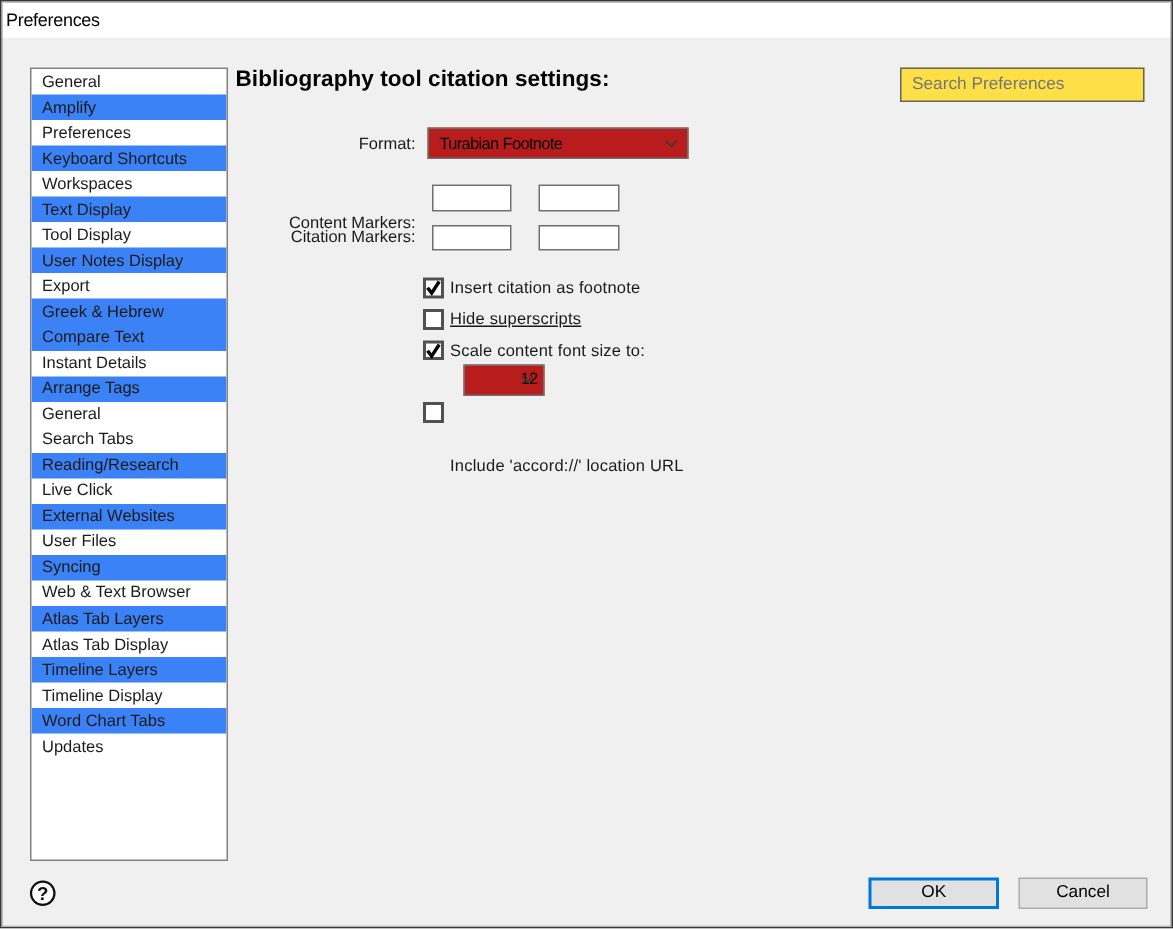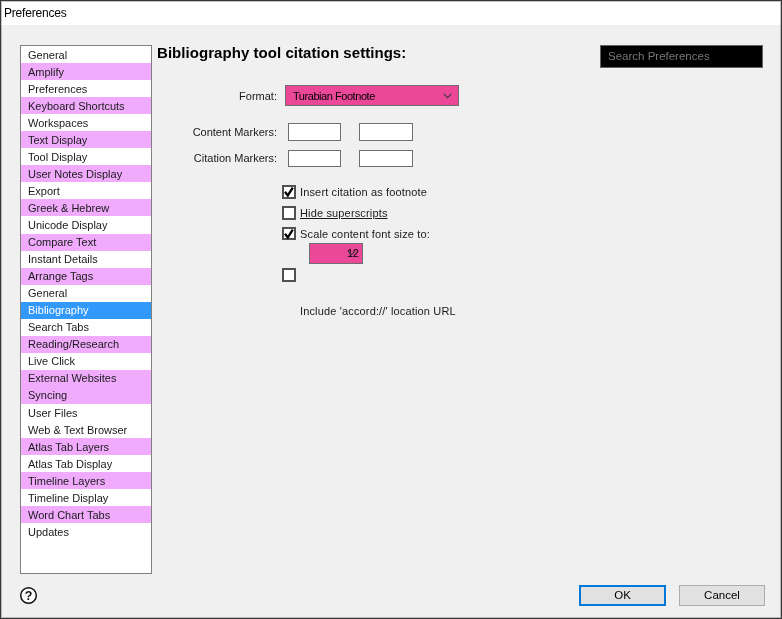--- a/index.html
+++ b/index.html
@@ -2,26 +2,26 @@
 <html><head>
 <meta charset="utf-8">
 <style>
 * { margin:0; padding:0; box-sizing:border-box; }
 html,body { width:782px; height:619px; overflow:hidden; }
 body { position:relative; font-family:"Liberation Sans",sans-serif; background:#f0f0f0; }
 .frame { position:absolute; inset:0; border:1px solid #383838; box-shadow: inset 0 0 0 1px rgba(61,61,61,0.3); pointer-events:none; z-index:50; }
 .titlebar { position:absolute; left:1px; top:1px; right:1px; height:24px; background:#ffffff; font-size:12px; letter-spacing:-0.2px; color:#000; line-height:24px; padding-left:3px; }
 .sidebar { position:absolute; left:20px; top:45px; width:131.5px; height:528.5px; background:#ffffff; border:1px solid #808080; overflow:hidden; }
 .sidebar .row { height:17.06px; font-size:11px; color:#1a1a1a; padding-left:7px; display:flex; align-items:center; }
-.sidebar .row.alt { background:#f0abfc; }
+.sidebar .row.alt { background:#3b82f6; }
 .sidebar .row.sel { background:#3298fa; color:#ffffff; }
 .heading { position:absolute; left:157px; top:44px; font-size:15px; font-weight:bold; letter-spacing:0.05px; color:#000; }
-.search { position:absolute; left:600px; top:45px; width:163px; height:23px; border:1px solid #646464; background:#000000; font-size:11.5px; color:#767676; line-height:21px; padding-left:7px; }
+.search { position:absolute; left:600px; top:45px; width:163px; height:23px; border:1px solid #646464; background:#fde047; font-size:11.5px; color:#767676; line-height:21px; padding-left:7px; }
 .label { position:absolute; font-size:11px; color:#1a1a1a; text-align:right; width:120px; }
-.combo { position:absolute; background:#ec4899; border:1px solid #6e6e6e; font-size:11px; color:#000; display:flex; align-items:center; }
+.combo { position:absolute; background:#b91c1c; border:1px solid #6e6e6e; font-size:11px; color:#000; display:flex; align-items:center; }
 .combo .txt { padding-left:7px; letter-spacing:-0.45px; }
 .combo svg { position:absolute; right:5.5px; top:50%; margin-top:-2.8px; }
 .tinput { position:absolute; background:#fff; border:1px solid #6e6e6e; }
 .cb { position:absolute; width:13.5px; height:13.5px; background:#fff; border:2px solid #515151; }
 .cb svg { position:absolute; left:-2px; top:-2px; overflow:visible; }
 .cblabel { position:absolute; font-size:11px; letter-spacing:0.15px; color:#1a1a1a; }
 .btn { position:absolute; background:#e1e1e1; font-size:11.5px; color:#000; display:flex; align-items:center; justify-content:center; }
 .btn.ok { left:579px; top:584.5px; width:87px; height:21.5px; border:2px solid #0078d7; }
 .btn.cancel { left:679px; top:585px; width:86px; height:20.5px; border:1px solid #adadad; }
 .help { position:absolute; left:19px; top:586px; }
@@ -34,53 +34,51 @@
   <div class="row">General</div>
   <div class="row alt">Amplify</div>
   <div class="row">Preferences</div>
   <div class="row alt">Keyboard Shortcuts</div>
   <div class="row">Workspaces</div>
   <div class="row alt">Text Display</div>
   <div class="row">Tool Display</div>
   <div class="row alt">User Notes Display</div>
   <div class="row">Export</div>
   <div class="row alt">Greek &amp; Hebrew</div>
-  <div class="row">Unicode Display</div>
   <div class="row alt">Compare Text</div>
   <div class="row">Instant Details</div>
   <div class="row alt">Arrange Tags</div>
   <div class="row">General</div>
-  <div class="row sel">Bibliography</div>
   <div class="row">Search Tabs</div>
   <div class="row alt">Reading/Research</div>
   <div class="row">Live Click</div>
   <div class="row alt">External Websites</div>
+  <div class="row">User Files</div>
   <div class="row alt">Syncing</div>
-  <div class="row">User Files</div>
   <div class="row">Web &amp; Text Browser</div>
   <div class="row alt">Atlas Tab Layers</div>
   <div class="row">Atlas Tab Display</div>
   <div class="row alt">Timeline Layers</div>
   <div class="row">Timeline Display</div>
   <div class="row alt">Word Chart Tabs</div>
   <div class="row">Updates</div>
 </div>
 
 <div class="heading">Bibliography tool citation settings:</div>
 <div class="search">Search Preferences</div>
 
 <div class="label" style="left:157px; top:89.5px;">Format:</div>
 <div class="combo" style="left:285px; top:85px; width:173.5px; height:21px;">
   <span class="txt">Turabian Footnote</span>
   <svg width="9" height="6" viewBox="0 0 9 6">
       <path d="M0.7 0.8 L4.5 4.6 L8.3 0.8" fill="none" stroke="#3a3a3a" stroke-width="1.1"></path>
     </svg>
 </div>
 
-<div class="label" style="left:157px; top:126px;">Content Markers:</div>
+<div class="label" style="left:157px; top:143px;">Content Markers:</div>
 <div class="tinput" style="left:287.5px; top:123px; width:53.5px; height:18px;"></div>
 <div class="tinput" style="left:359px; top:123px; width:53.5px; height:18px;"></div>
 
 <div class="label" style="left:157px; top:152px;">Citation Markers:</div>
 <div class="tinput" style="left:287.5px; top:150px; width:53.5px; height:17px;"></div>
 <div class="tinput" style="left:359px; top:150px; width:53.5px; height:17px;"></div>
 
 <div class="cb" style="left:282px; top:185px;">
   <svg width="14" height="15" viewBox="0 0 14 15">
       <path d="M3 6.8 L5.8 10.4 L10.8 2.7" fill="none" stroke="#000" stroke-width="2.3"></path>

